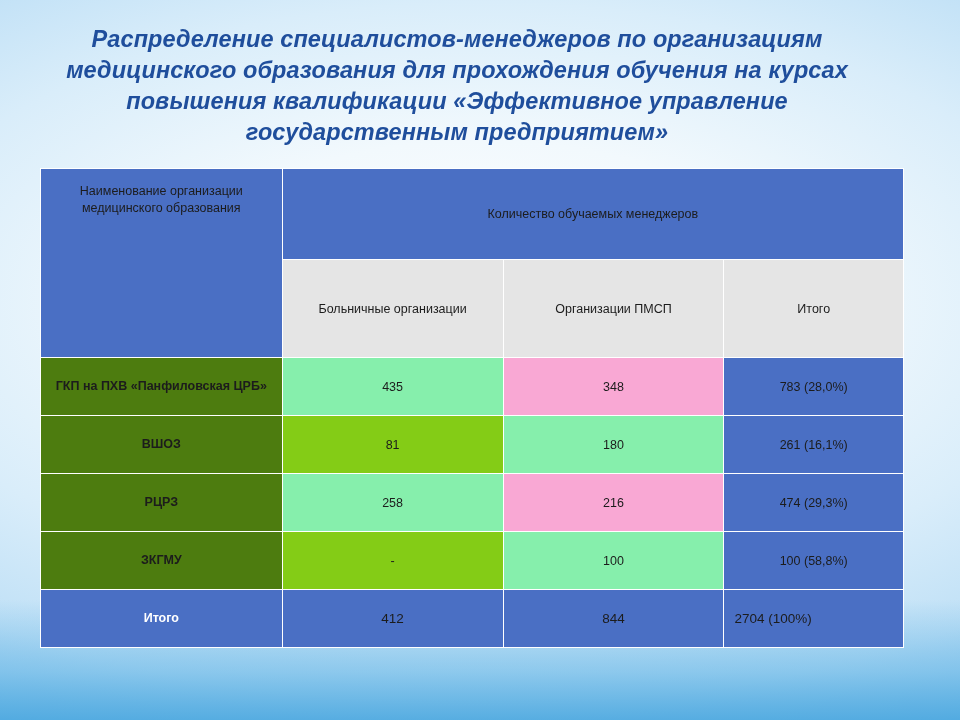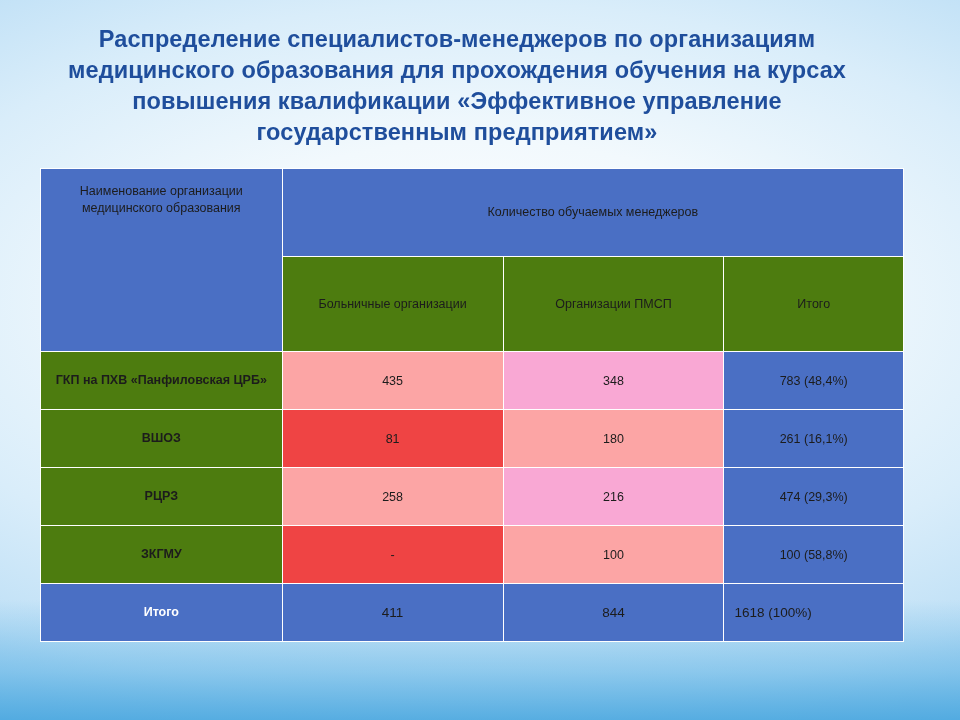--- a/index.html
+++ b/index.html
@@ -34,20 +34,21 @@
     position: relative;
     z-index: 3;
     margin: 0;
     padding: 24px 110px 0 64px;
     text-align: center;
     color: #1f4e9c;
     font-size: 23.5px;
     font-weight: bold;
     line-height: 1.32;
     letter-spacing: 0.1px;
+    font-style: italic;
   }
 
   .table-wrap {
     position: absolute;
     left: 40px;
     top: 168px;
     width: 864px;
     z-index: 4;
   }
   table.data {
@@ -57,21 +58,21 @@
     background: #ffffff;
   }
   table.data col.c1 { width: 28.0%; }
   table.data col.c2 { width: 25.6%; }
   table.data col.c3 { width: 25.6%; }
   table.data col.c4 { width: 20.8%; }
 
   table.data th,
   table.data td {
     border: 1px solid #ffffff;
-    padding: 0;
+    padding: 6px;
     vertical-align: middle;
     text-align: center;
     font-size: 12.5px;
     color: #1c1c1c;
   }
 
   .hdr-blue {
     background: #4a6fc4;
     color: #ffffff;
     font-weight: normal;
@@ -82,39 +83,39 @@
   .hdr-blue.tall {
     height: 168px;
     vertical-align: top;
     padding-top: 14px;
   }
   .hdr-span {
     height: 78px;
     vertical-align: middle;
   }
   .hdr-sub {
-    background: #4d7c0f;
+    background: #e5e5e5;
     color: #15181f;
     font-weight: normal;
     font-size: 12.5px;
     height: 84px;
     vertical-align: top;
     padding-top: 13px;
   }
 
   .row-label {
     background: #4d7c0f;
     color: #ffffff;
     font-weight: bold;
     font-size: 12.5px;
     line-height: 1.35;
     padding: 8px 6px;
   }
-  .cell-a { background: #fca5a5; margin-left: 17px; }
-  .cell-b { background: #ef4444; }
+  .cell-a { background: #86efac; margin-left: 17px; }
+  .cell-b { background: #84cc16; }
   .cell-c { background: #f9a8d4; }
   .cell-total {
     background: #4a6fc4;
     color: #ffffff;
     font-size: 13px;
     text-align: left;
     padding-left: 10px;
   }
   .row-h { height: 58px; }
   .row-last .row-label,
@@ -149,21 +150,21 @@
           <th class="hdr-sub">Больничные организации</th>
           <th class="hdr-sub">Организации ПМСП</th>
           <th class="hdr-sub">Итого</th>
         </tr>
       </thead>
       <tbody>
         <tr class="row-h">
           <td class="row-label">ГКП на ПХВ «Панфиловская ЦРБ»</td>
           <td class="cell-a">435</td>
           <td class="cell-c">348</td>
-          <td class="cell-total">783 (48,4%)</td>
+          <td class="cell-total">783 (28,0%)</td>
         </tr>
         <tr class="row-h">
           <td class="row-label">ВШОЗ</td>
           <td class="cell-b">81</td>
           <td class="cell-a">180</td>
           <td class="cell-total">261 (16,1%)</td>
         </tr>
         <tr class="row-h">
           <td class="row-label">РЦРЗ</td>
           <td class="cell-a">258</td>
@@ -171,21 +172,21 @@
           <td class="cell-total">474 (29,3%)</td>
         </tr>
         <tr class="row-h">
           <td class="row-label">ЗКГМУ</td>
           <td class="cell-b">-</td>
           <td class="cell-a">100</td>
           <td class="cell-total">100 (58,8%)</td>
         </tr>
         <tr class="row-h row-last">
           <td class="row-label">Итого</td>
-          <td class="num">411</td>
+          <td class="num">412</td>
           <td class="num">844</td>
-          <td class="tot">1618 (100%)</td>
+          <td class="tot">2704 (100%)</td>
         </tr>
       </tbody>
     </table>
   </div>
 
 </div>
 
 </body></html>

